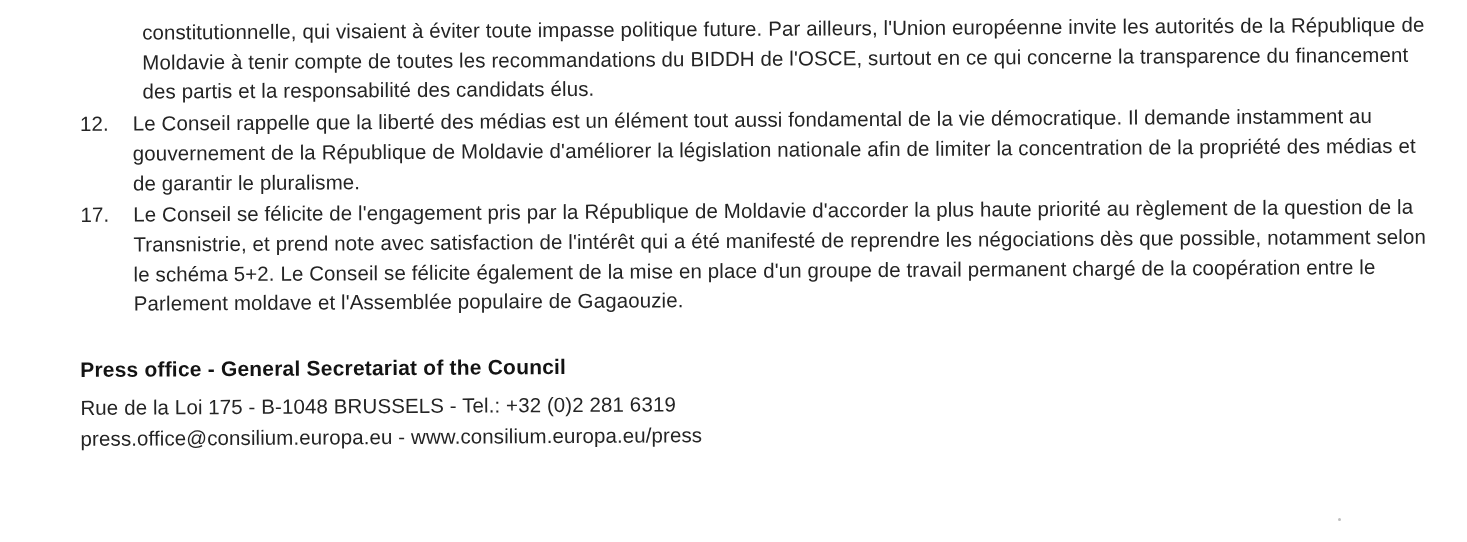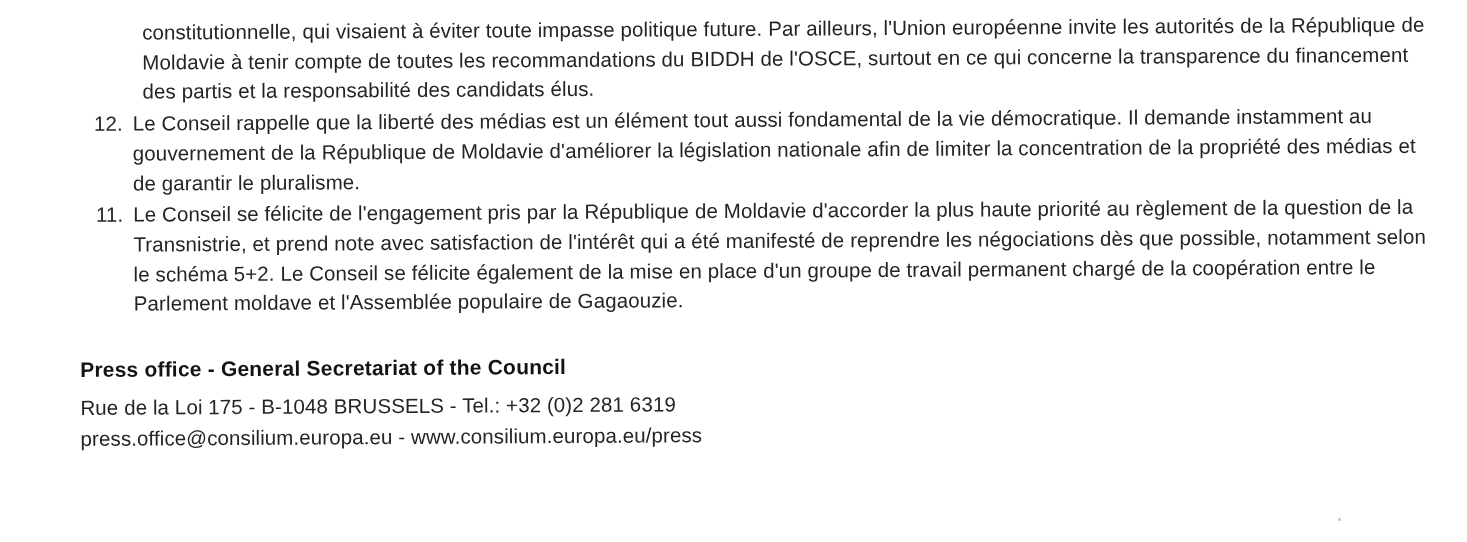--- a/index.html
+++ b/index.html
@@ -35,21 +35,21 @@
   }
   .list-item {
     display: flex;
     align-items: flex-start;
     margin-top: 2px;
   }
   .list-num {
     width: 62px;
     min-width: 62px;
     text-align: right;
-    padding-right: 10px;
+    padding-right: 24px;
     box-sizing: border-box;
   }
   .list-text {
     flex: 1;
   }
   .hang {
     padding-left: 0;
   }
   .footer {
     margin-top: 36px;
@@ -85,21 +85,21 @@
   <div class="doc-body skew">
 
     <div class="para-cont hang">constitutionnelle, qui visaient à éviter toute impasse politique future. Par ailleurs, l'Union européenne invite les autorités de la République de Moldavie à tenir compte de toutes les recommandations du BIDDH de l'OSCE, surtout en ce qui concerne la transparence du financement des partis et la responsabilité des candidats élus.</div>
 
     <div class="list-item">
       <div class="list-num">12.</div>
       <div class="list-text">Le Conseil rappelle que la liberté des médias est un élément tout aussi fondamental de la vie démocratique. Il demande instamment au gouvernement de la République de Moldavie d'améliorer la législation nationale afin de limiter la concentration de la propriété des médias et de garantir le pluralisme.</div>
     </div>
 
     <div class="list-item">
-      <div class="list-num">11.</div>
+      <div class="list-num">17.</div>
       <div class="list-text">Le Conseil se félicite de l'engagement pris par la République de Moldavie d'accorder la plus haute priorité au règlement de la question de la Transnistrie, et prend note avec satisfaction de l'intérêt qui a été manifesté de reprendre les négociations dès que possible, notamment selon le schéma 5+2. Le Conseil se félicite également de la mise en place d'un groupe de travail permanent chargé de la coopération entre le Parlement moldave et l'Assemblée populaire de Gagaouzie.</div>
     </div>
 
     <div class="footer">
       <div class="footer-title">Press office - General Secretariat of the Council</div>
       <div class="footer-line">Rue de la Loi 175 - B-1048 BRUSSELS - Tel.: +32 (0)2 281 6319</div>
       <div class="footer-line">press.office@consilium.europa.eu - www.consilium.europa.eu/press</div>
     </div>
 
   </div>

